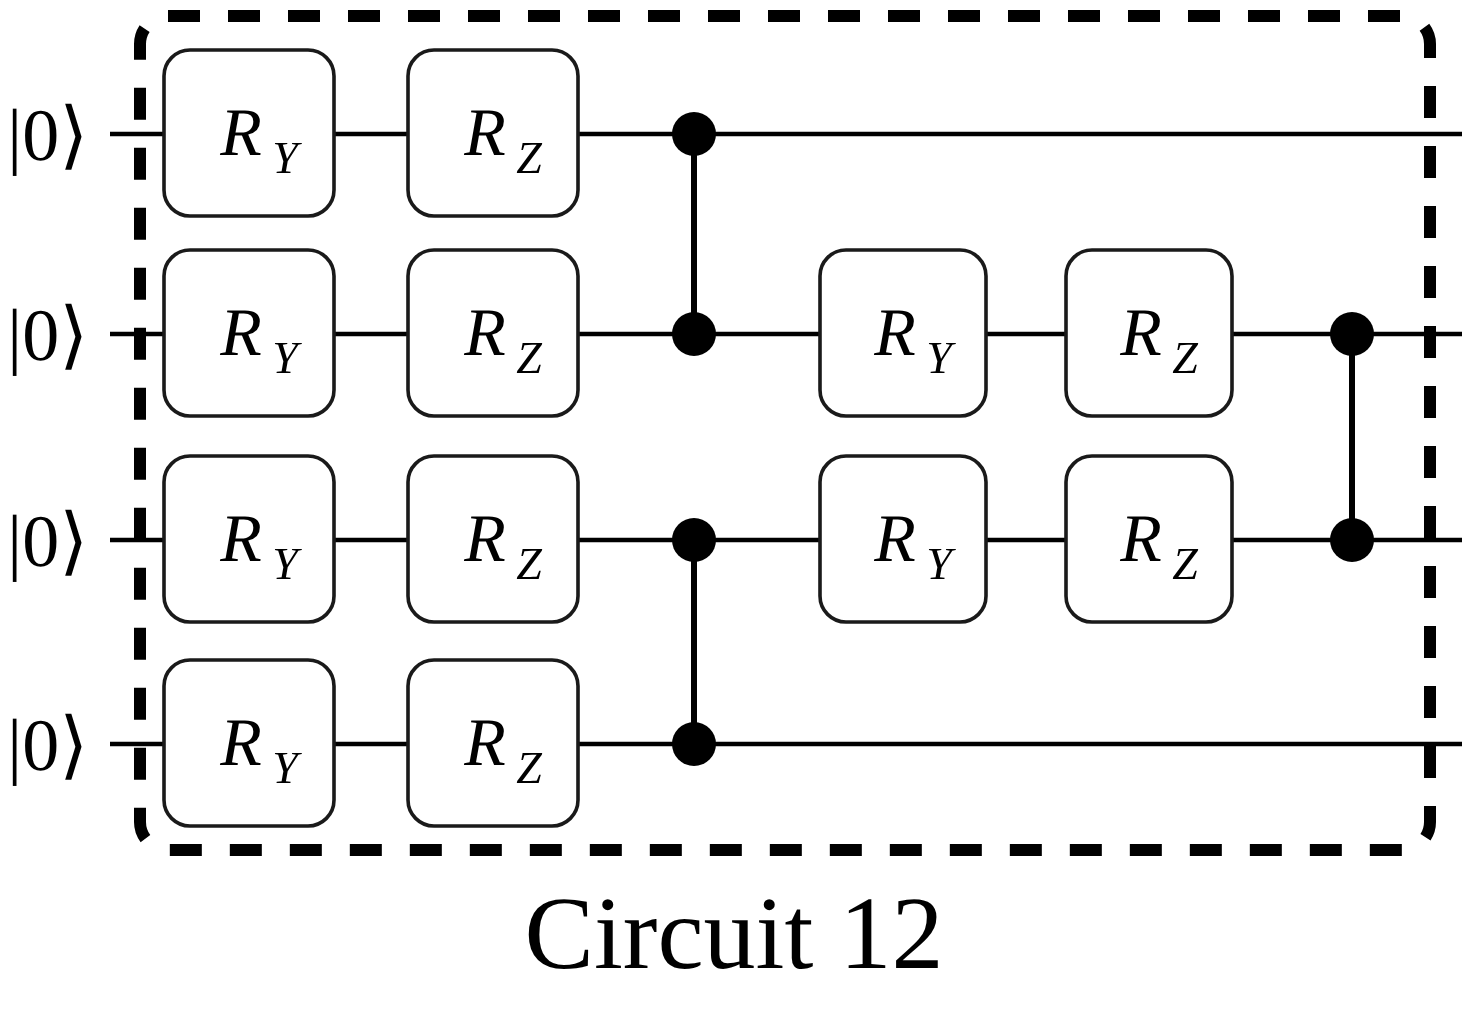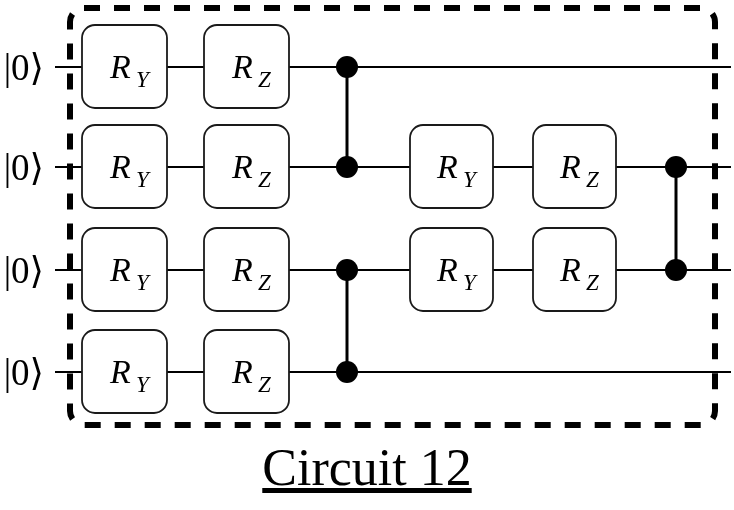--- a/index.html
+++ b/index.html
@@ -45,21 +45,20 @@
     position: absolute;
     left: 0;
     top: 437px;
     width: 734px;
     text-align: center;
     font-family: "Liberation Serif", "DejaVu Serif", serif;
     font-size: 52px;
     line-height: 62px;
     color: #000000;
     white-space: nowrap;
-    text-decoration: underline;
   }
 </style>
 </head>
 <body>
 
 <div id="figure">
 
   <svg id="circuit-svg" width="734" height="437" viewBox="0 0 734 437">
       <rect x="70" y="8" width="645" height="417" rx="14" ry="14" fill="none" stroke="#000000" stroke-width="6" stroke-dasharray="16 14" stroke-linecap="butt"></rect>
       <line x1="55" y1="67" x2="731" y2="67" stroke="#000000" stroke-width="2.2"></line>

